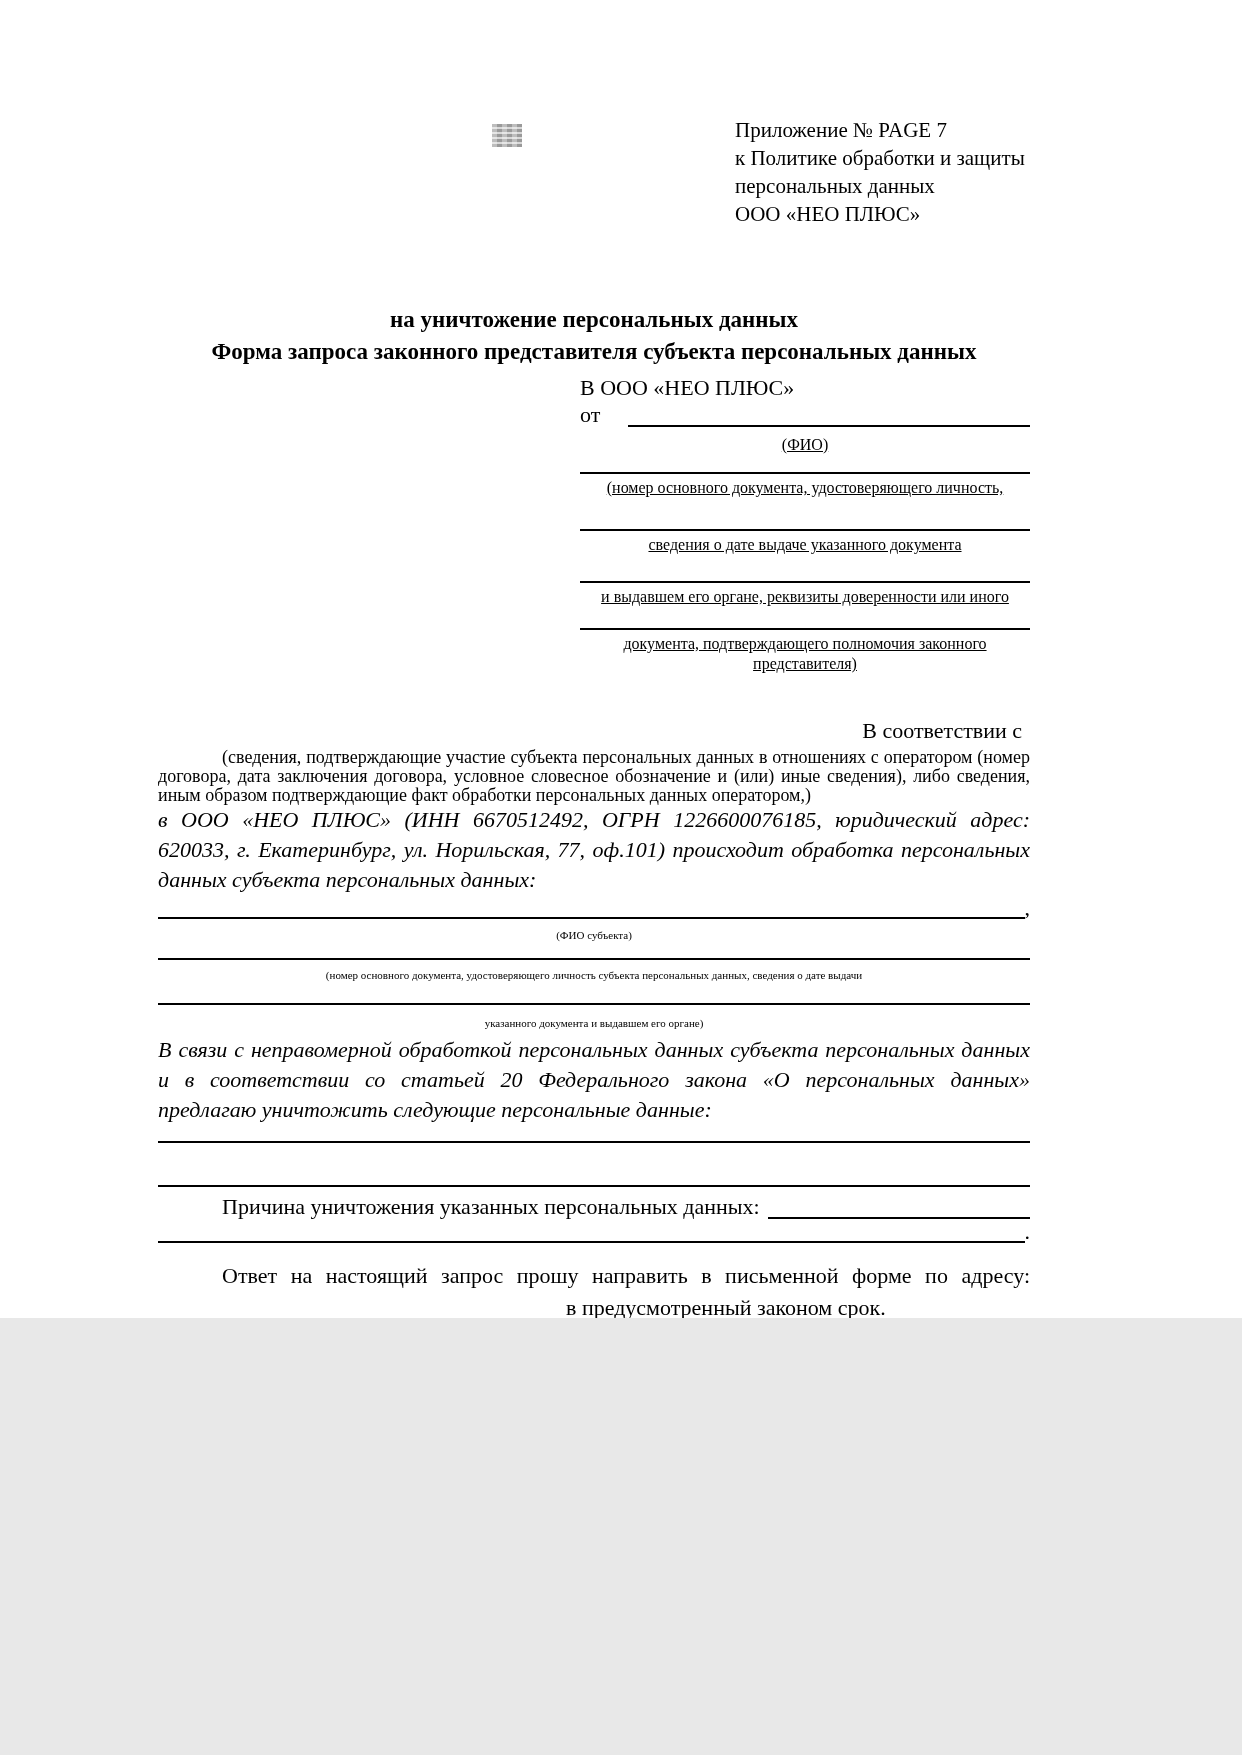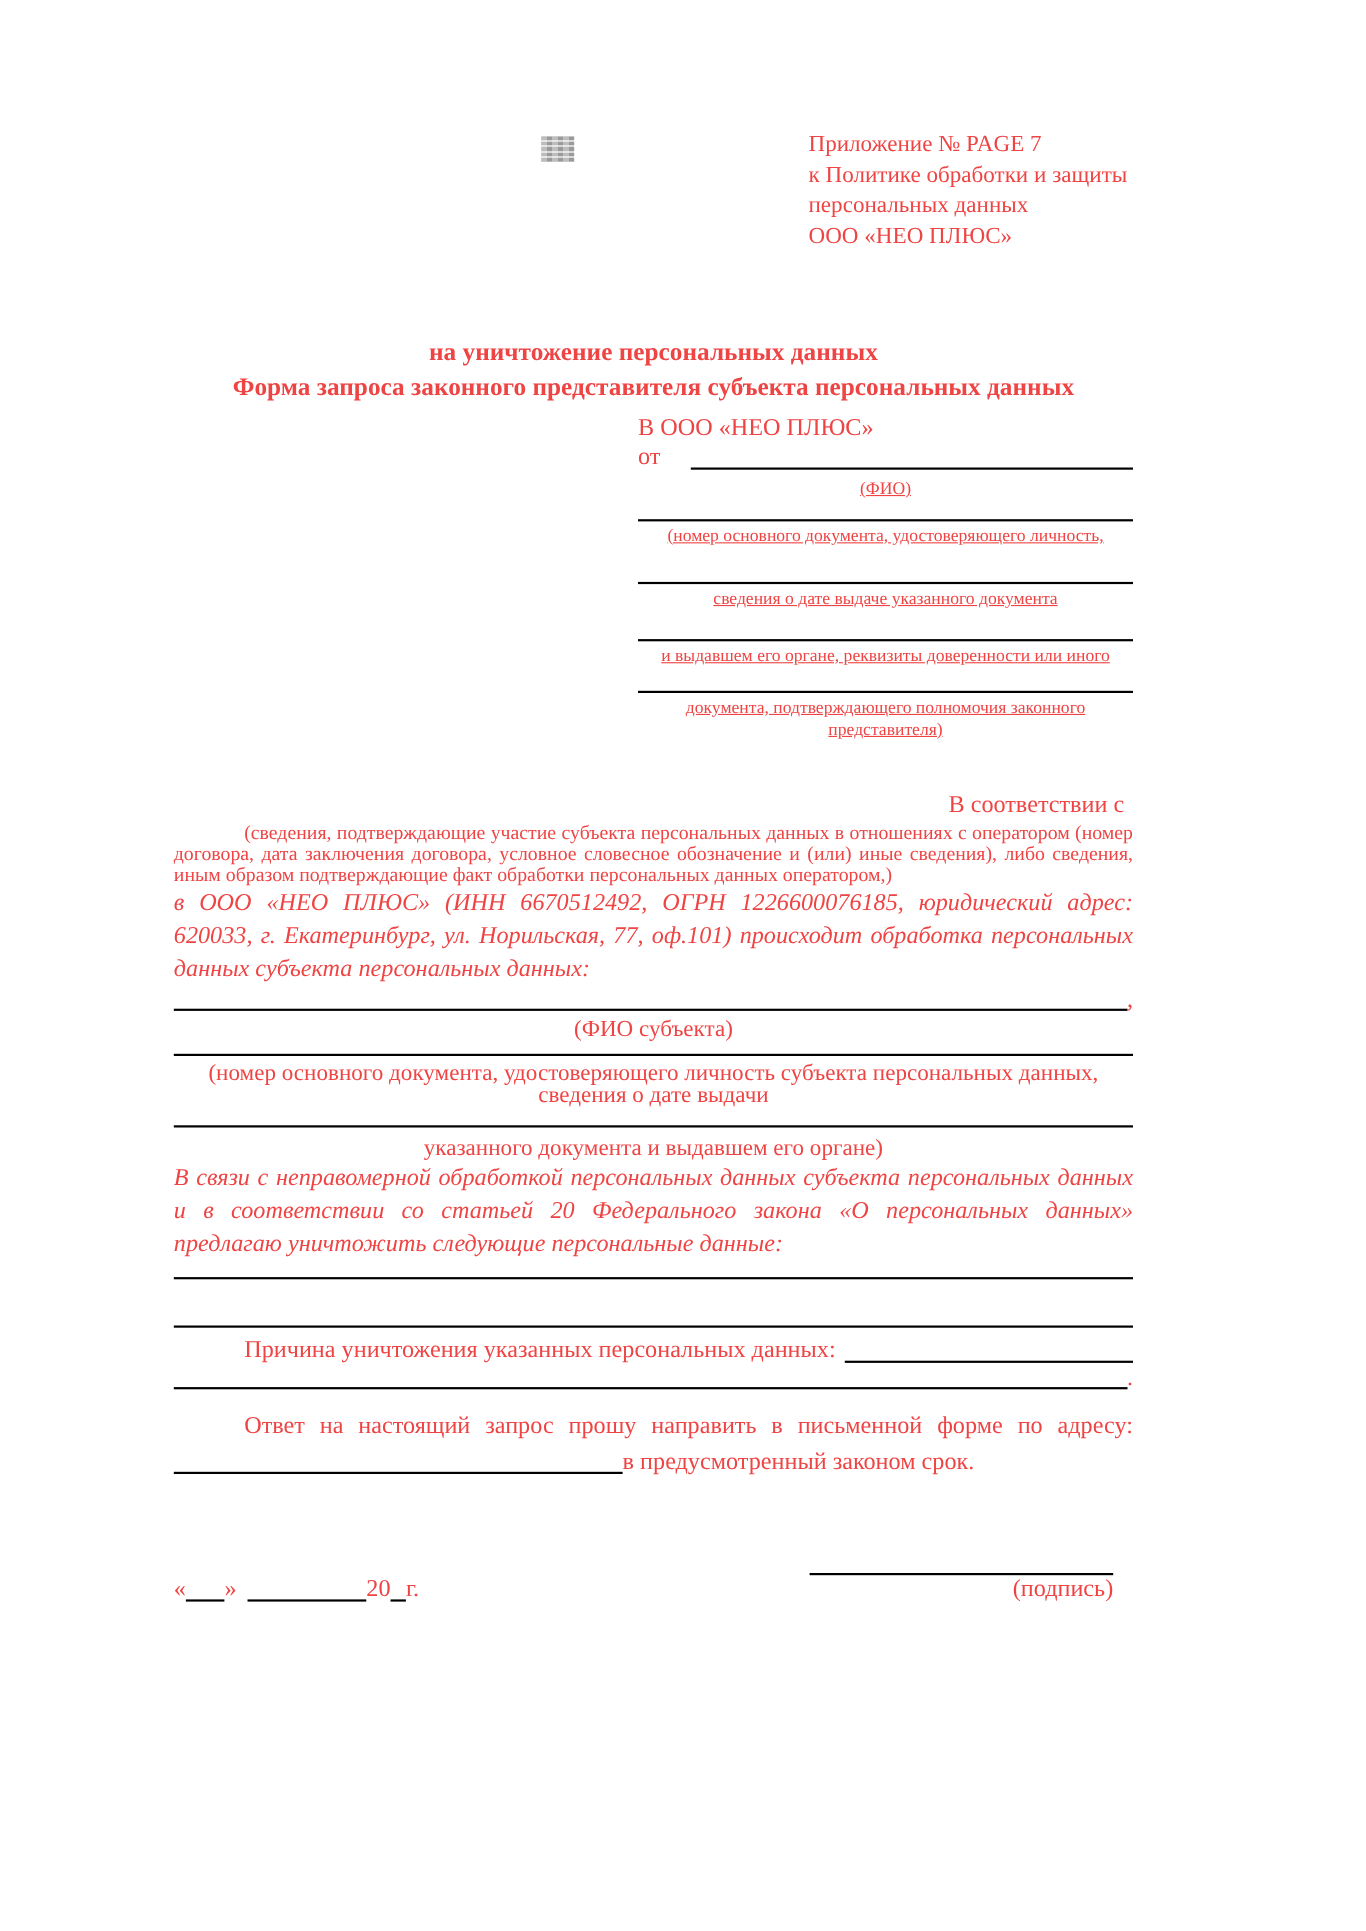--- a/index.html
+++ b/index.html
@@ -1,21 +1,21 @@
 <!DOCTYPE html>
 <html><head>
 <meta charset="utf-8">
 <style>
   html,body{margin:0;padding:0;background:#e8e8e8;}
   .page{
     position:relative;
-    width:1242px;height:1755px;
+    width:1242px;height:1318px;
     background:#ffffff;
     font-family:"Liberation Serif","DejaVu Serif",serif;
-    color:#ef4444;
+    color:#000000;
     margin:0 auto;
     overflow:hidden;
   }
   .content{position:absolute;left:158px;top:0;width:872px;}
 
   
   .doc-header{margin-left:577px;margin-top:116px;font-size:21px;line-height:28px;}
   .anchor-icon{
     position:absolute;left:492px;top:124px;width:30px;height:23px;
     background:
@@ -45,21 +45,21 @@
   .accordance-row{margin-top:46px;display:flex;align-items:flex-end;font-size:22px;line-height:22px;padding-left:64px;flex-direction:column;}
   .accordance-row .lbl{margin-right:8px;white-space:nowrap;}
   .accordance-row .blank{flex:1;height:20px;}
   .note{margin-top:4px;font-size:18px;line-height:19px;text-align:justify;text-indent:64px;}
 
   .par{font-size:22px;line-height:30px;text-align:justify;font-style:italic;}
 
   
   .fill-row{display:flex;align-items:flex-end;font-size:22px;line-height:22px;}
   .fill-row .blank{flex:1;height:14px;}
-  .cap-s{font-size:21px;line-height:20px;text-align:center;}
+  .cap-s{font-size:11px;line-height:20px;text-align:center;}
   .fw{border-bottom:2px solid #000;}
   .h13{height:13px;margin-top:0;}
   .h18{height:18px;}
   .h16{height:16px;}
   .h42{height:42px;}
 
   .reason-row{margin-top:8px;display:flex;align-items:flex-end;font-size:22px;line-height:24px;padding-left:64px;}
   .reason-row .lbl{margin-right:8px;white-space:nowrap;}
   .reason-row .blank{flex:1;height:20px;}
   .period-row{margin-top:0;}

